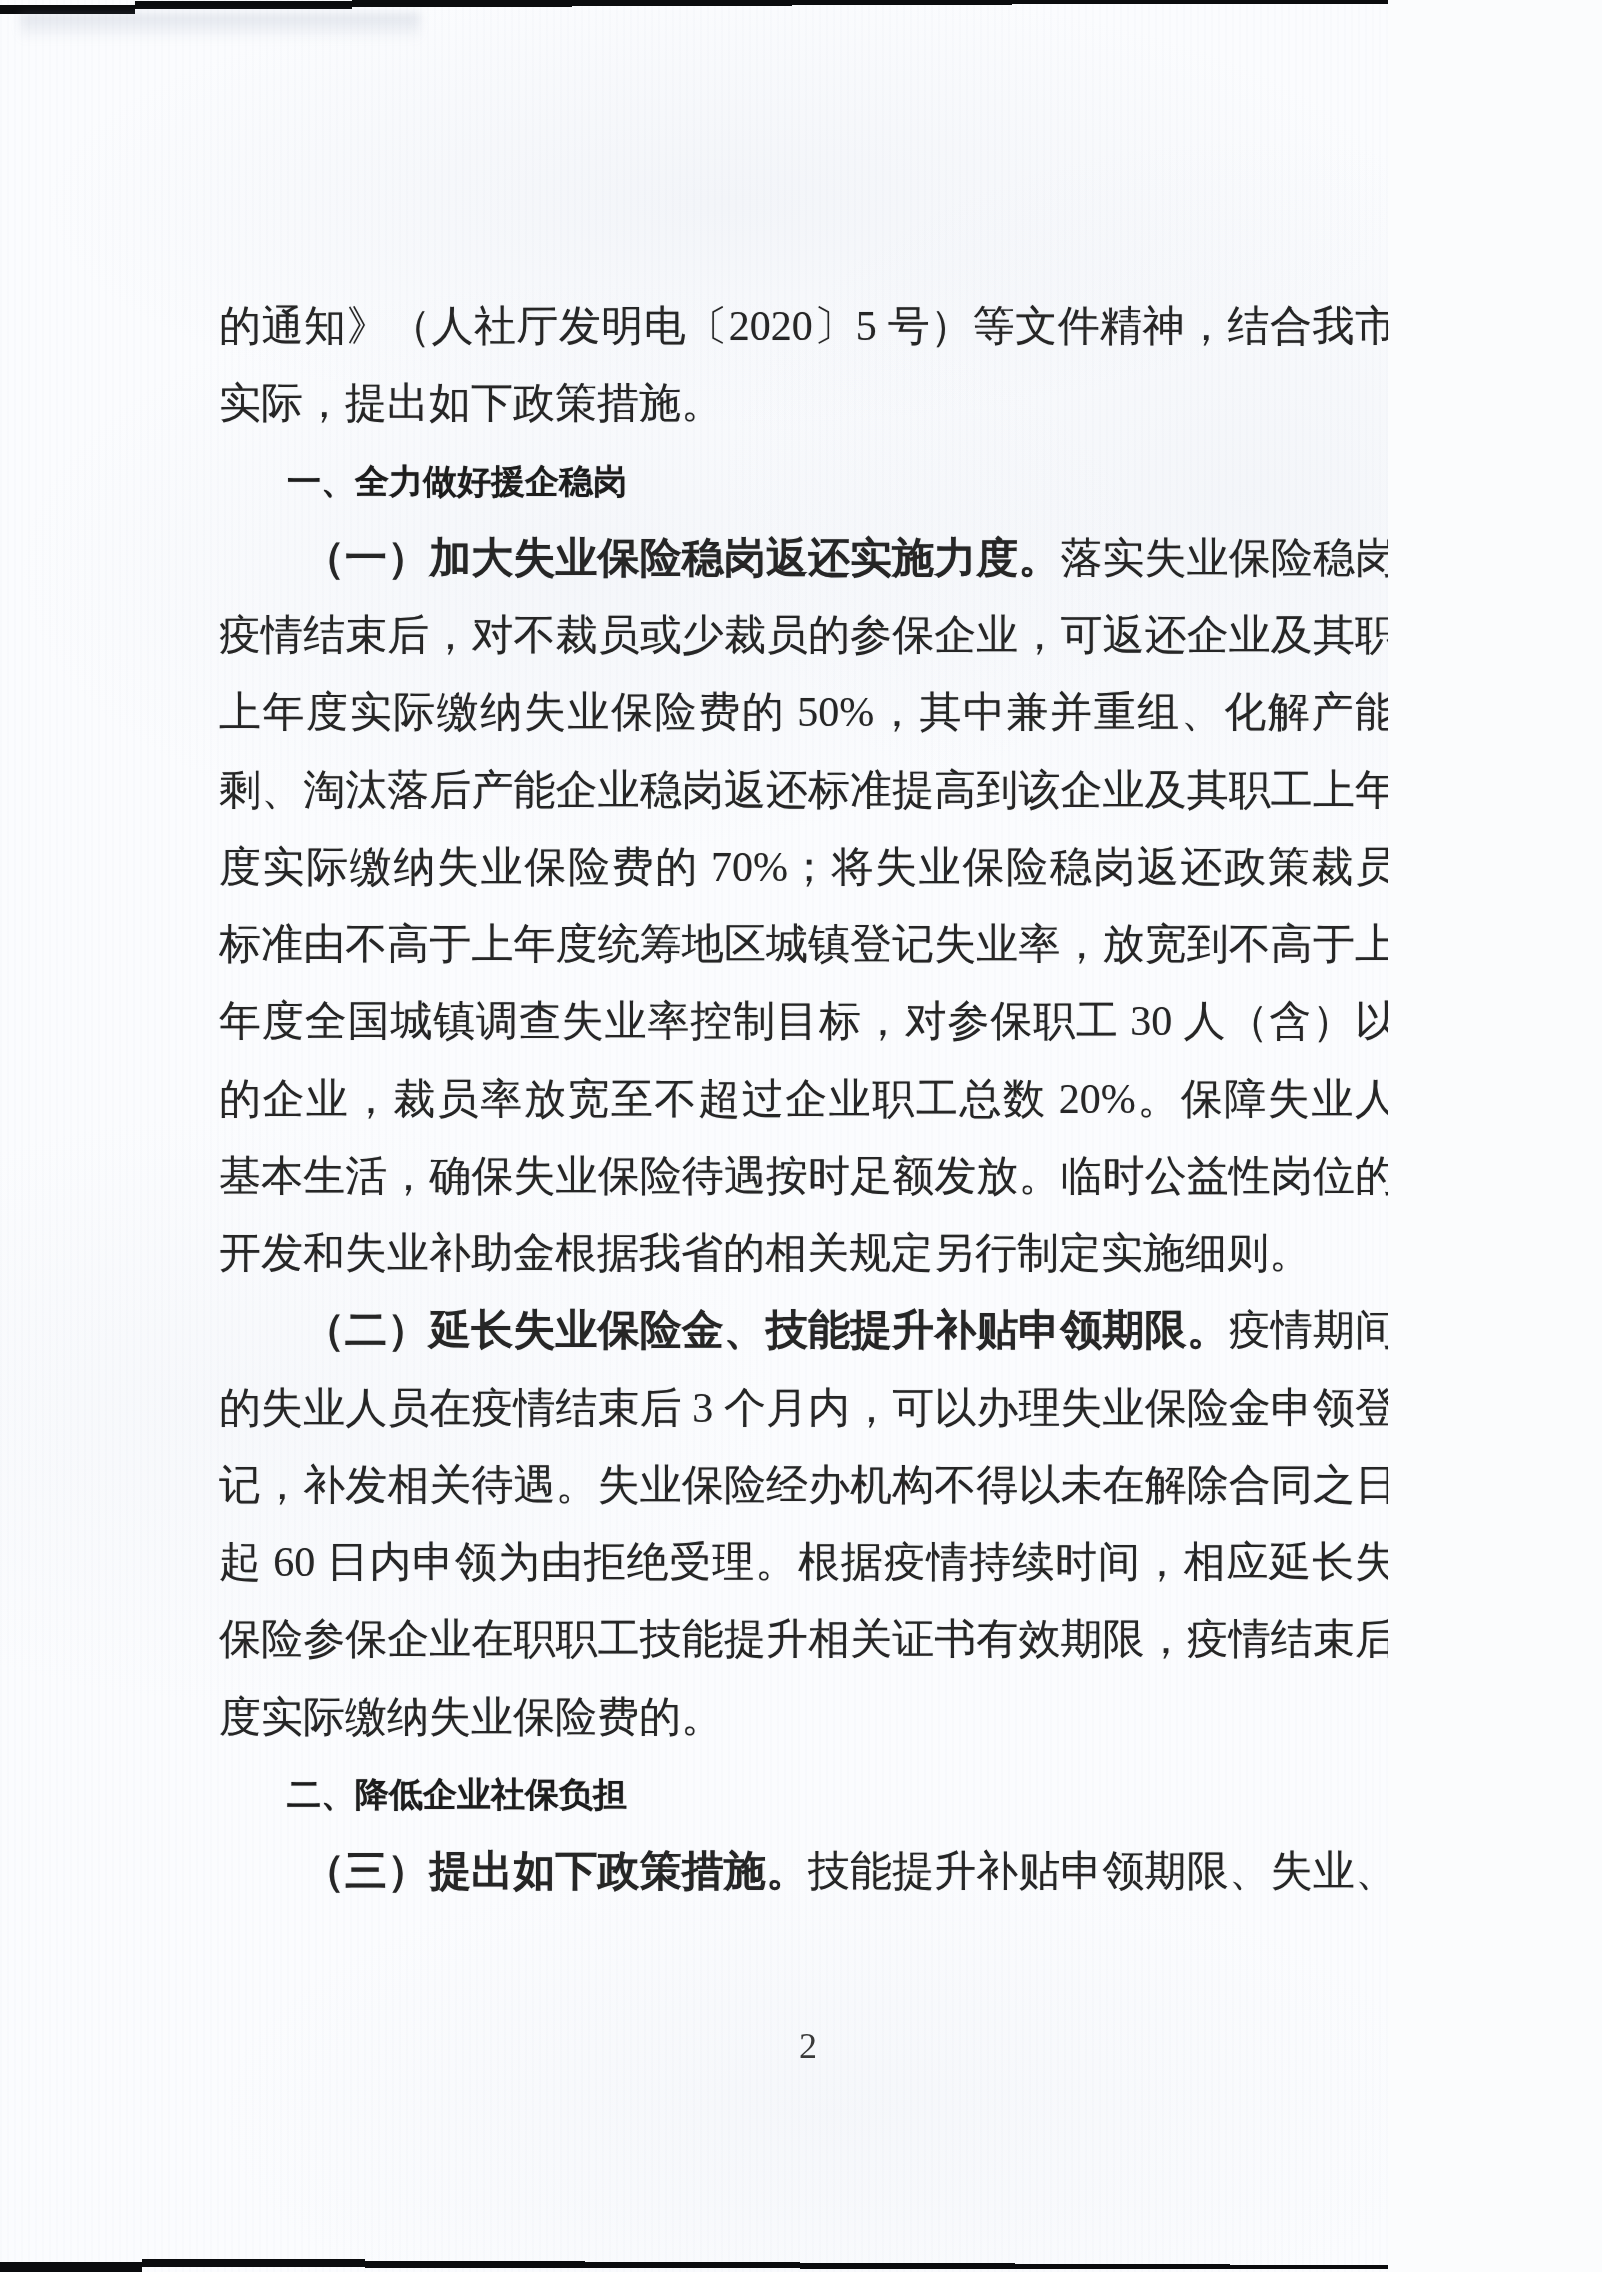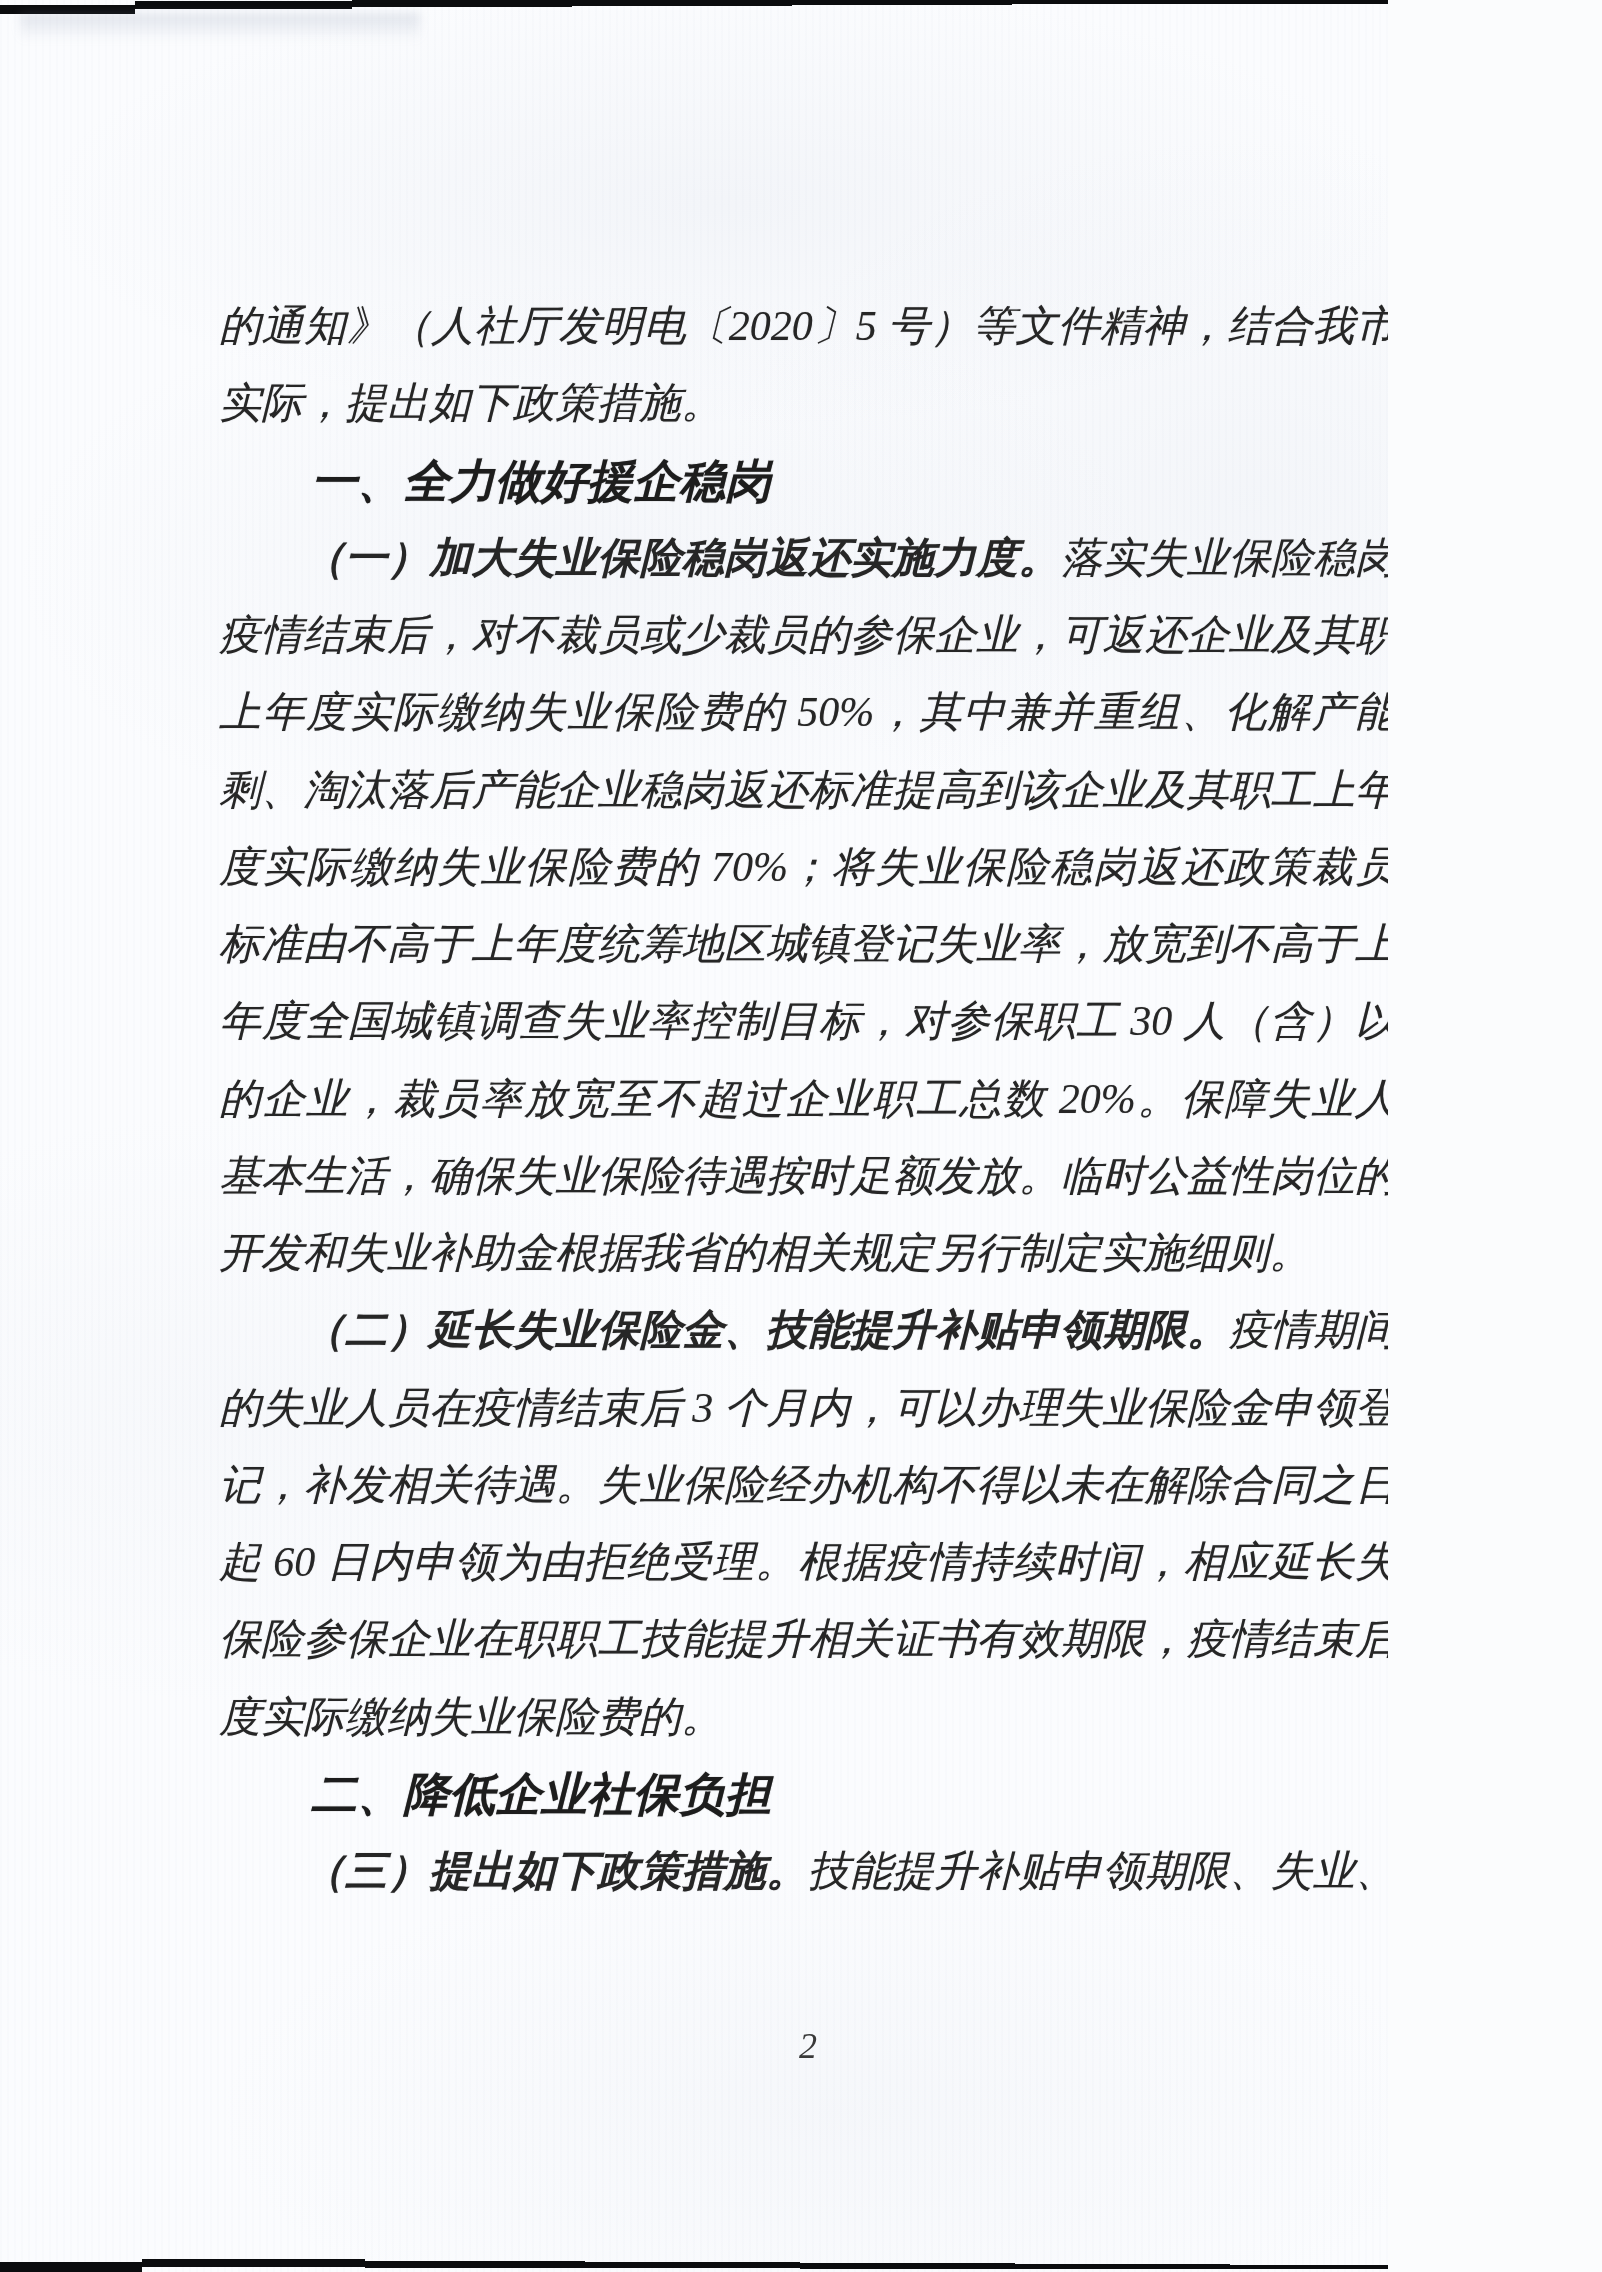--- a/index.html
+++ b/index.html
@@ -7,41 +7,40 @@
     position:relative;
     width:1388px;height:2272px;
     overflow:hidden;
     background:
       radial-gradient(1100px 360px at 52% 9%,  rgba(188,197,214,.13), transparent 62%),
       radial-gradient(950px 480px at 42% 25%,  rgba(184,194,212,.10), transparent 60%),
       radial-gradient(820px 560px at 90% 22%,  rgba(184,194,212,.11), transparent 65%),
       radial-gradient(900px 500px at 18% 62%,  rgba(188,197,214,.07), transparent 60%),
       radial-gradient(1000px 420px at 60% 93%, rgba(188,197,214,.09), transparent 62%),
       #fbfcfe;
-    font-style: italic;
   }
   
   .page::before{
     content:"";position:absolute;inset:0;pointer-events:none;
     background:repeating-linear-gradient(90deg,
       rgba(128,146,176,.045) 0 2px, rgba(128,146,176,0) 2px 7px);
     opacity:.55;
   }
   .textblock{
     position:absolute;left:219px;top:288px;width:1178px;
     font-family:"Liberation Serif","DejaVu Serif",serif;
     font-size:42px;line-height:77.25px;color:#262626;
     text-shadow:0 0 1px rgba(45,45,45,.38);
   }
   .ln{height:77.25px;overflow:hidden;}
   .full{text-align:justify;text-align-last:justify;}
   .ind{text-indent:2em;}
   .hd{
     font-family:"Liberation Sans","DejaVu Sans",sans-serif;
-    font-weight:700;font-size:46px;color:#1d1d1d;
+    font-weight:700;font-size:34px;color:#1d1d1d;
     text-shadow:0 0 1px rgba(20,20,20,.55);
   }
   .lead{font-weight:700;}
   .pagenum{
     position:absolute;left:219px;top:2026px;width:1178px;
     text-align:center;
     font-family:"Liberation Serif","DejaVu Serif",serif;
     font-size:36px;line-height:40px;color:#3a3a3a;
   }
   .art{position:absolute;background:#0b0c0e;}

